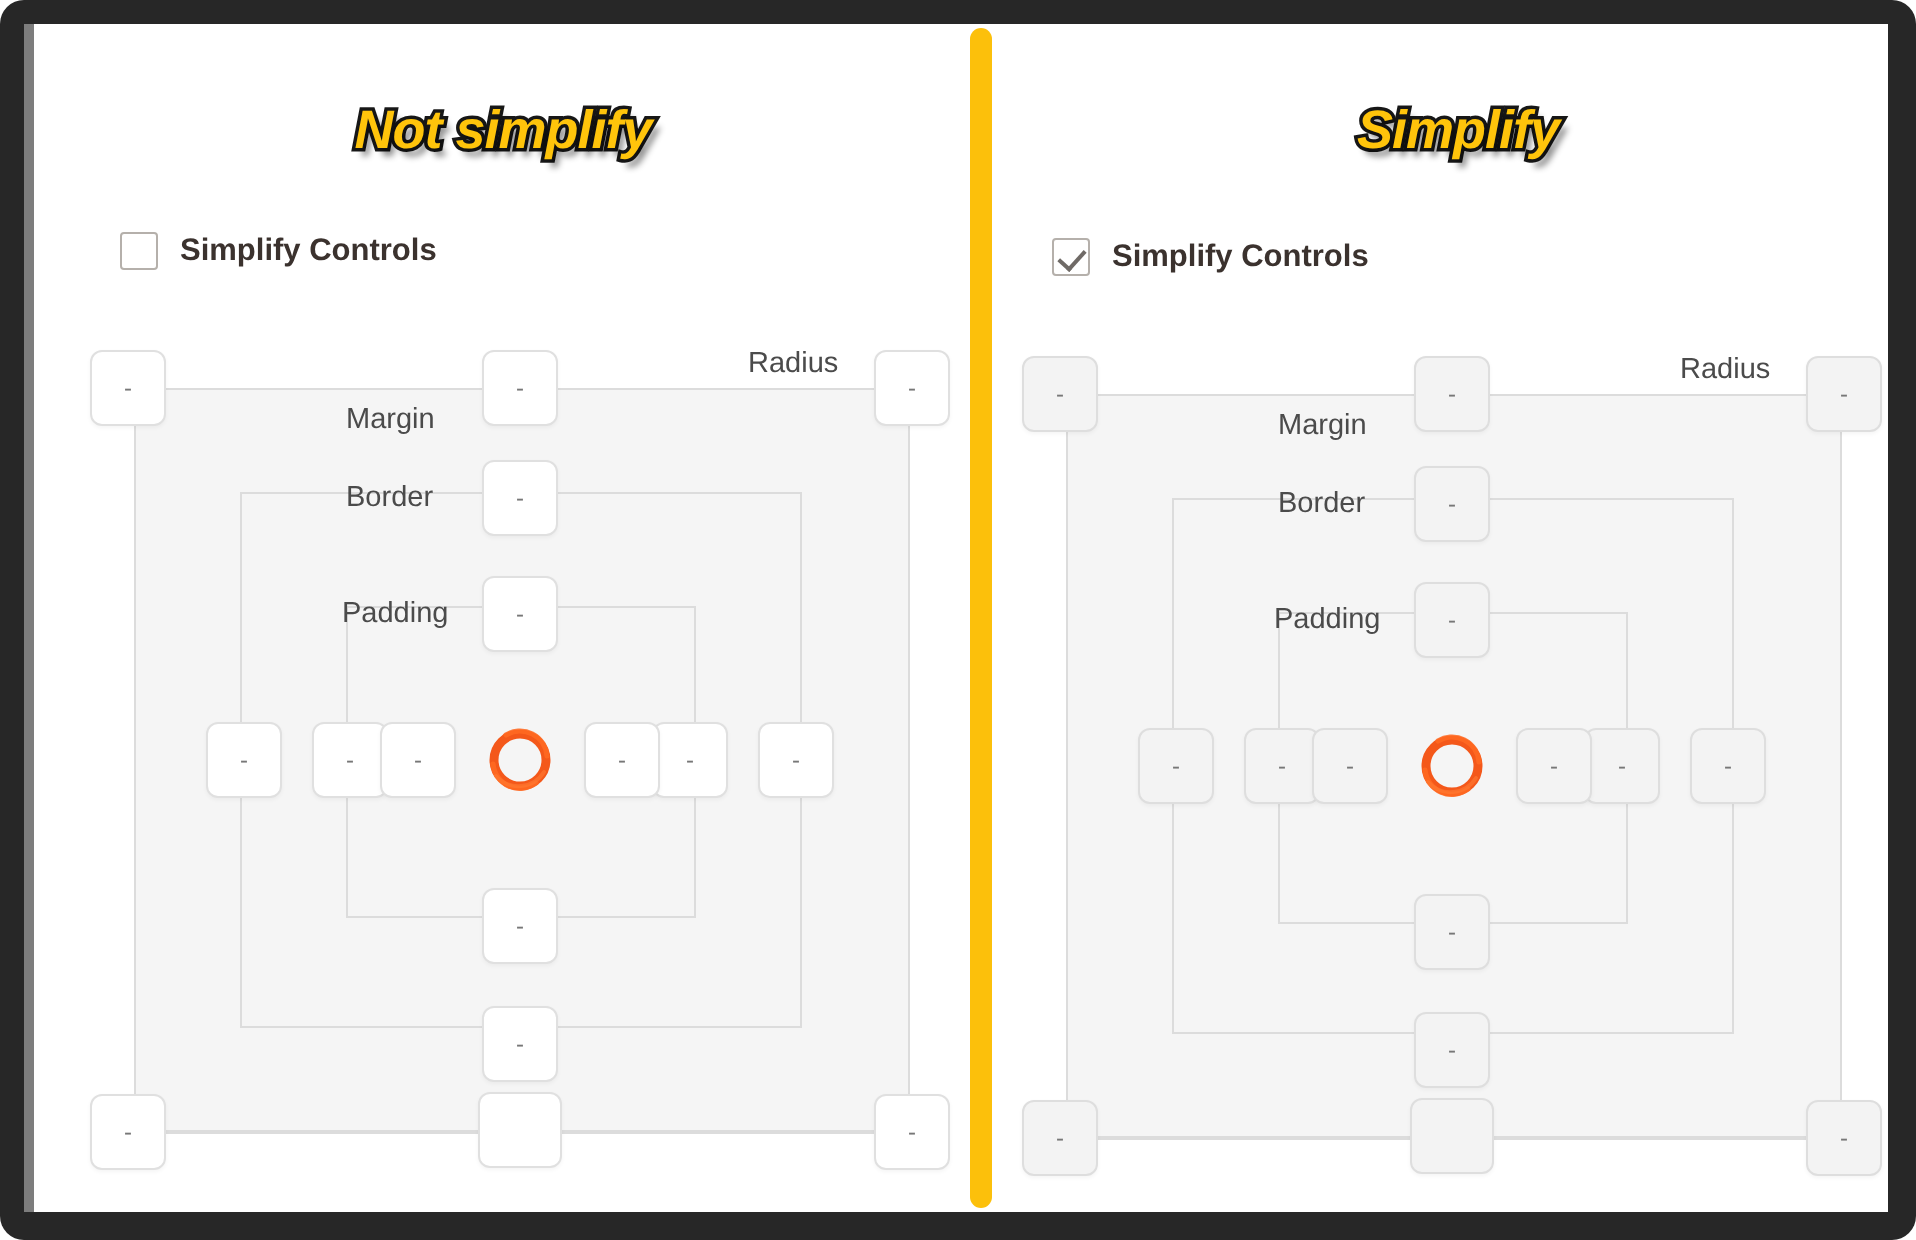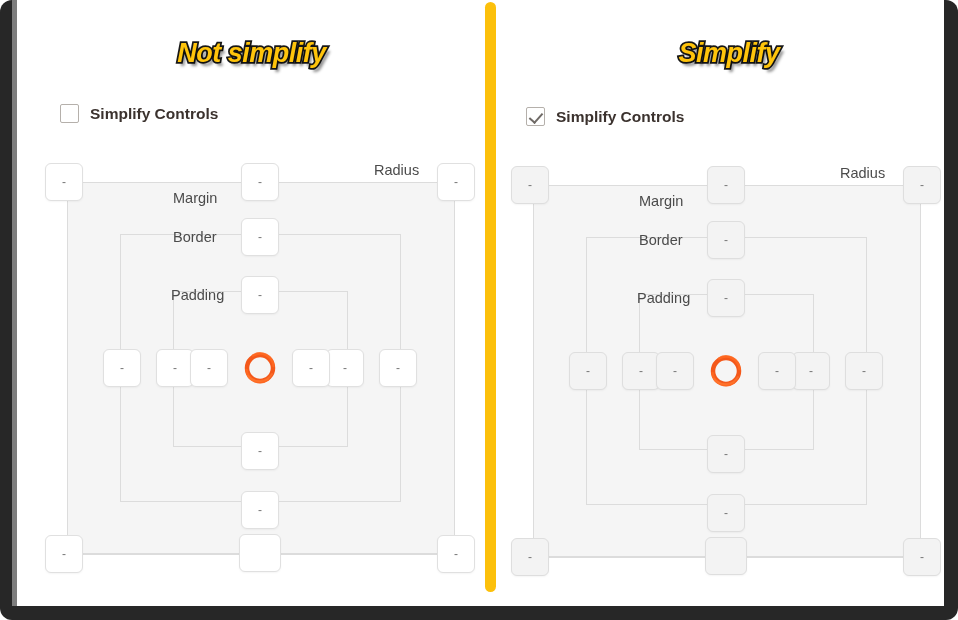--- a/index.html
+++ b/index.html
@@ -12,21 +12,21 @@
     font-family: "Liberation Sans", sans-serif;
   }
 
   
   .window-frame {
     position: absolute;
     left: 0; top: 0;
     width: 958px; height: 620px;
     background: #272727;
     border-radius: 12px;
-    padding: 0 14px 14px 12px;
+    padding: 12px 14px 14px 12px;
   }
 
   .window-inner {
     position: relative;
     width: 100%; height: 100%;
     background: #ffffff;
     overflow: hidden;
   }
 
   

